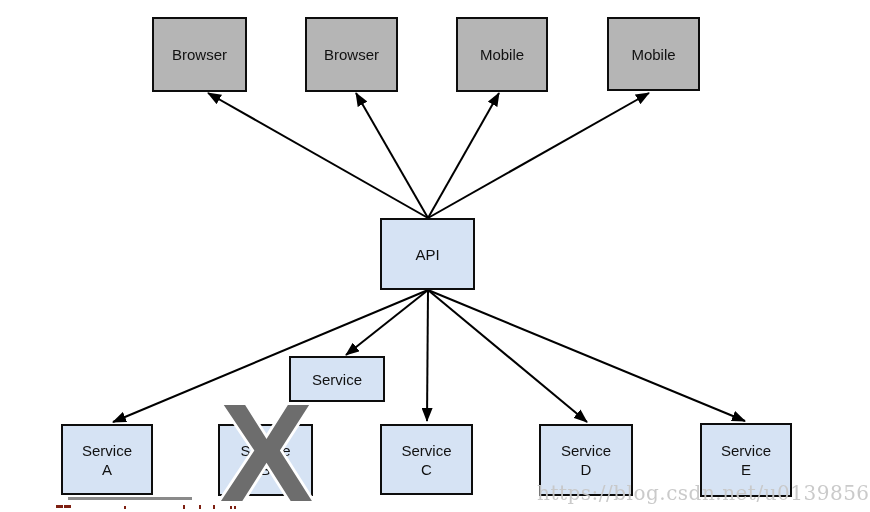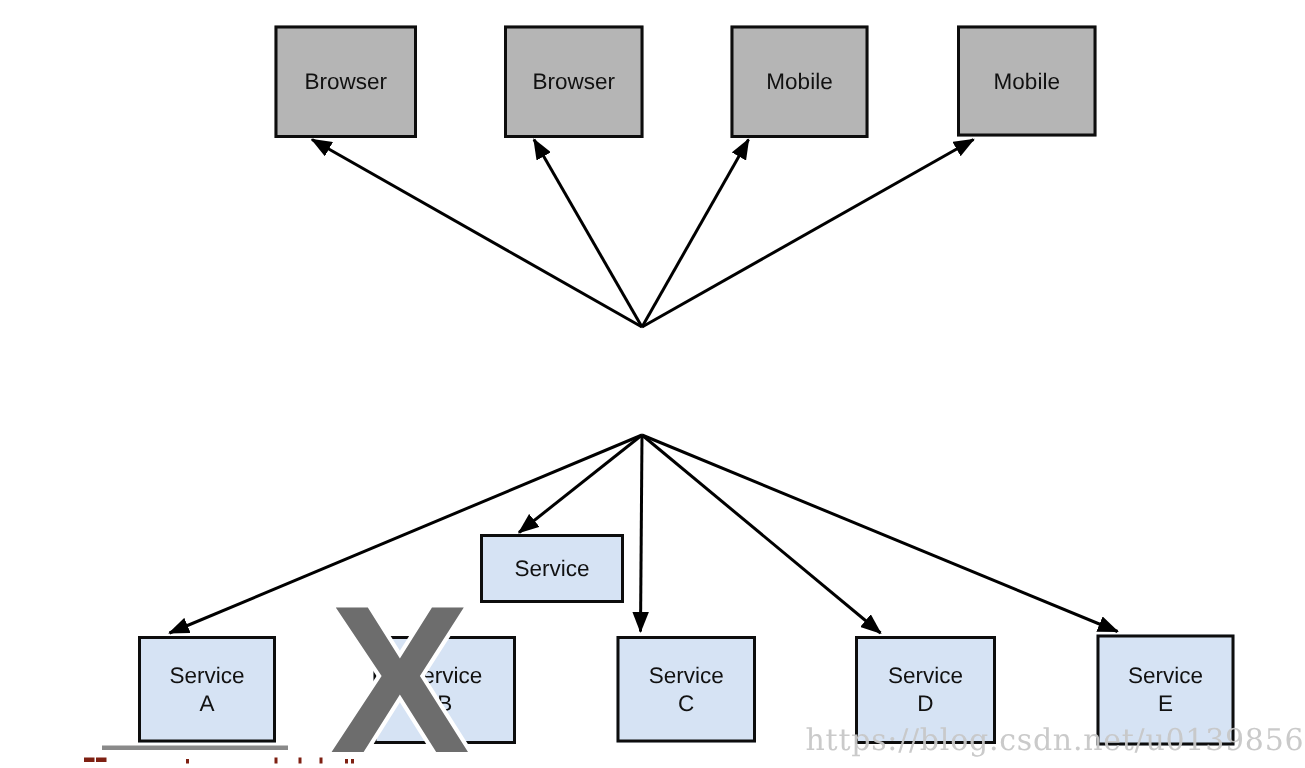--- a/index.html
+++ b/index.html
@@ -8,21 +8,21 @@
     overflow:hidden;font-family:"Liberation Sans",sans-serif;
   }
   svg.arrow-layer{position:absolute;left:0;top:0;width:870px;height:512px;z-index:1;}
   .arrow-line{stroke:var(--arrow,#000);stroke-width:2px;}
   #arrowhead path{fill:var(--arrow,#000);}
 
   .node{
     position:absolute;box-sizing:border-box;z-index:2;
     border:2px solid var(--box-border,#0d0d0d);
     display:flex;align-items:center;justify-content:center;
-    text-align:center;font-size:15px;line-height:19px;color:#111;margin-left:31px;
+    text-align:center;font-size:15px;line-height:19px;color:#111;
   }
   .client{background:var(--client-fill,#b5b5b5);}
   .service{background:var(--service-fill,#d6e3f4);}
 
   #browser-1{left:152px;top:17px;width:95px;height:75px;}
   #browser-2{left:305px;top:17px;width:93px;height:75px;}
   #mobile-1 {left:456px;top:17px;width:92px;height:75px;}
   #mobile-2 {left:607px;top:17px;width:93px;height:74px;}
   #api      {left:380px;top:218px;width:95px;height:72px;}
   #fallback {left:289px;top:356px;width:96px;height:46px;}
@@ -89,20 +89,23 @@
   <div id="browser-2" class="node client">
     <span>Browser</span>
   </div>
   <div id="mobile-1" class="node client">
     <span>Mobile</span>
   </div>
   <div id="mobile-2" class="node client">
     <span>Mobile</span>
   </div>
 
+  <div id="api" class="node service">
+    <span>API</span>
+  </div>
 
   <div id="fallback" class="node service">
     <span>Service</span>
   </div>
 
   <div id="service-a" class="node service">
     <div>
       <div>Service</div>
       <div>A</div>
     </div>

